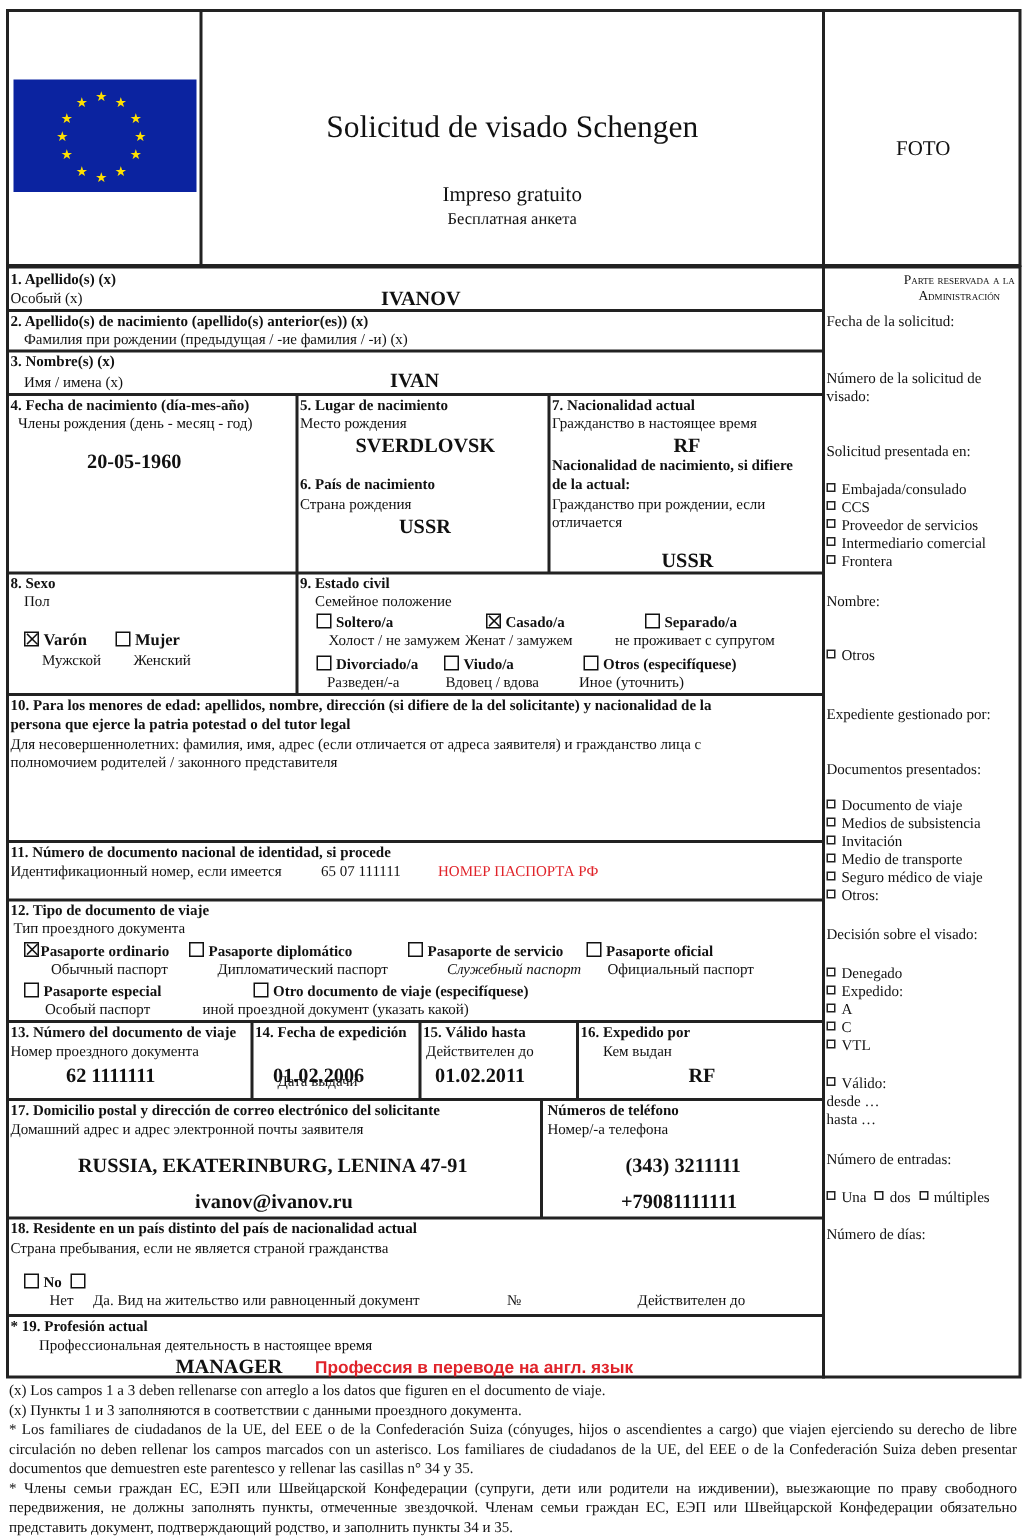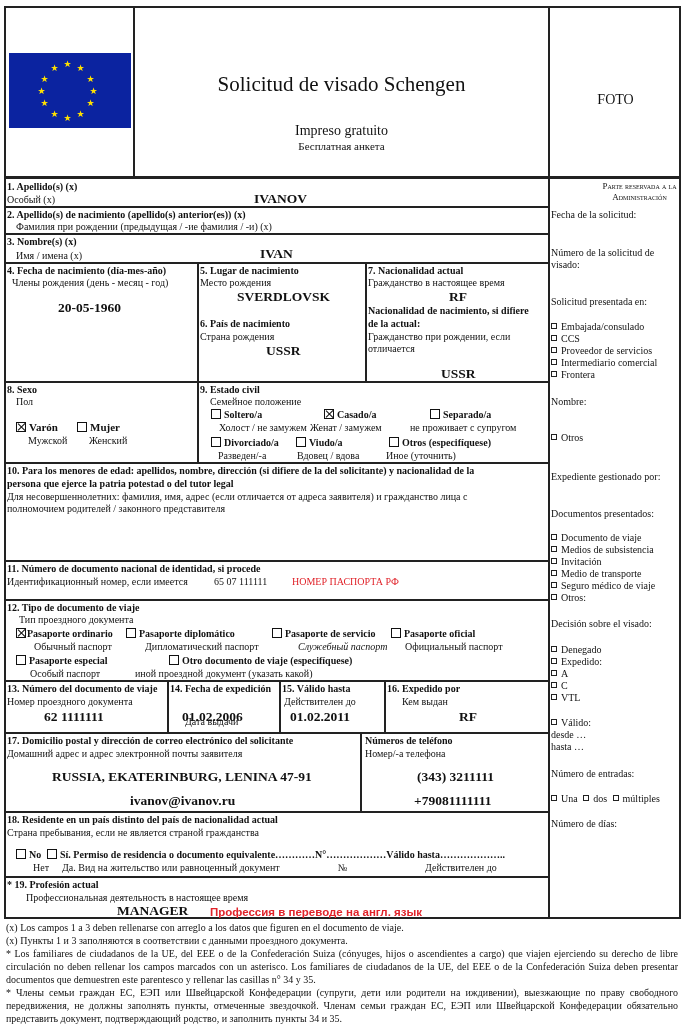--- a/index.html
+++ b/index.html
@@ -177,21 +177,21 @@
 
 <div>
   <div class="lblb" style="left:7px;top:563px;">11. Número de documento nacional de identidad, si procede</div>
   <div class="lbl" style="left:7px;top:576px;">Идентификационный номер, если имеется</div>
   <div class="lbl" style="left:214px;top:576px;">65 07 111111</div>
   <div class="lbl red" style="left:292px;top:576px;">НОМЕР ПАСПОРТА РФ</div>
 </div>
 
 <div>
   <div class="lblb" style="left:7px;top:602px;">12. Tipo de documento de viaje</div>
-  <div class="lbl" style="left:19px;top:614px;">Тип проездного документа</div>
+  <div class="lbl" style="left:9px;top:614px;">Тип проездного документа</div>
 
   <div class="lblb" style="left:16px;top:628px;">
     <span class="chk on" style="margin-right:1px;"></span><span>Pasaporte ordinario</span>
   </div>
   <div class="lbl" style="left:34px;top:641px;">Обычный паспорт</div>
 
   <div class="lblb" style="left:126px;top:628px;">
     <span class="chk"></span><span>Pasaporte diplomático</span>
   </div>
   <div class="lbl" style="left:145px;top:641px;">Дипломатический паспорт</div>
@@ -251,21 +251,21 @@
   <div class="val" style="left:414px;top:793px;">+79081111111</div>
 </div>
 
 <div>
   <div class="lblb" style="left:7px;top:814px;">18. Residente en un país distinto del país de nacionalidad actual</div>
   <div class="lbl" style="left:7px;top:827px;">Страна пребывания, если не является страной гражданства</div>
   <div class="lblb" style="left:16px;top:849px;">
     <span class="chk"></span><span>No</span>
   </div>
   <div class="lblb" style="left:47px;top:849px;">
-    <span class="chk"></span><span>Sí. Permiso de residencia o documento equivalente…………N°………………Válido hasta………………..</span>
+    <span class="chk"></span>
   </div>
   <div class="lbl" style="left:33px;top:862px;">Нет</div>
   <div class="lbl" style="left:62px;top:862px;">Да. Вид на жительство или равноценный документ</div>
   <div class="lbl" style="left:338px;top:862px;">№</div>
   <div class="lbl" style="left:425px;top:862px;">Действителен до</div>
 </div>
 
 <div>
   <div class="lblb" style="left:7px;top:879px;">* 19. Profesión actual</div>
   <div class="lbl" style="left:26px;top:892px;">Профессиональная деятельность в настоящее время</div>

